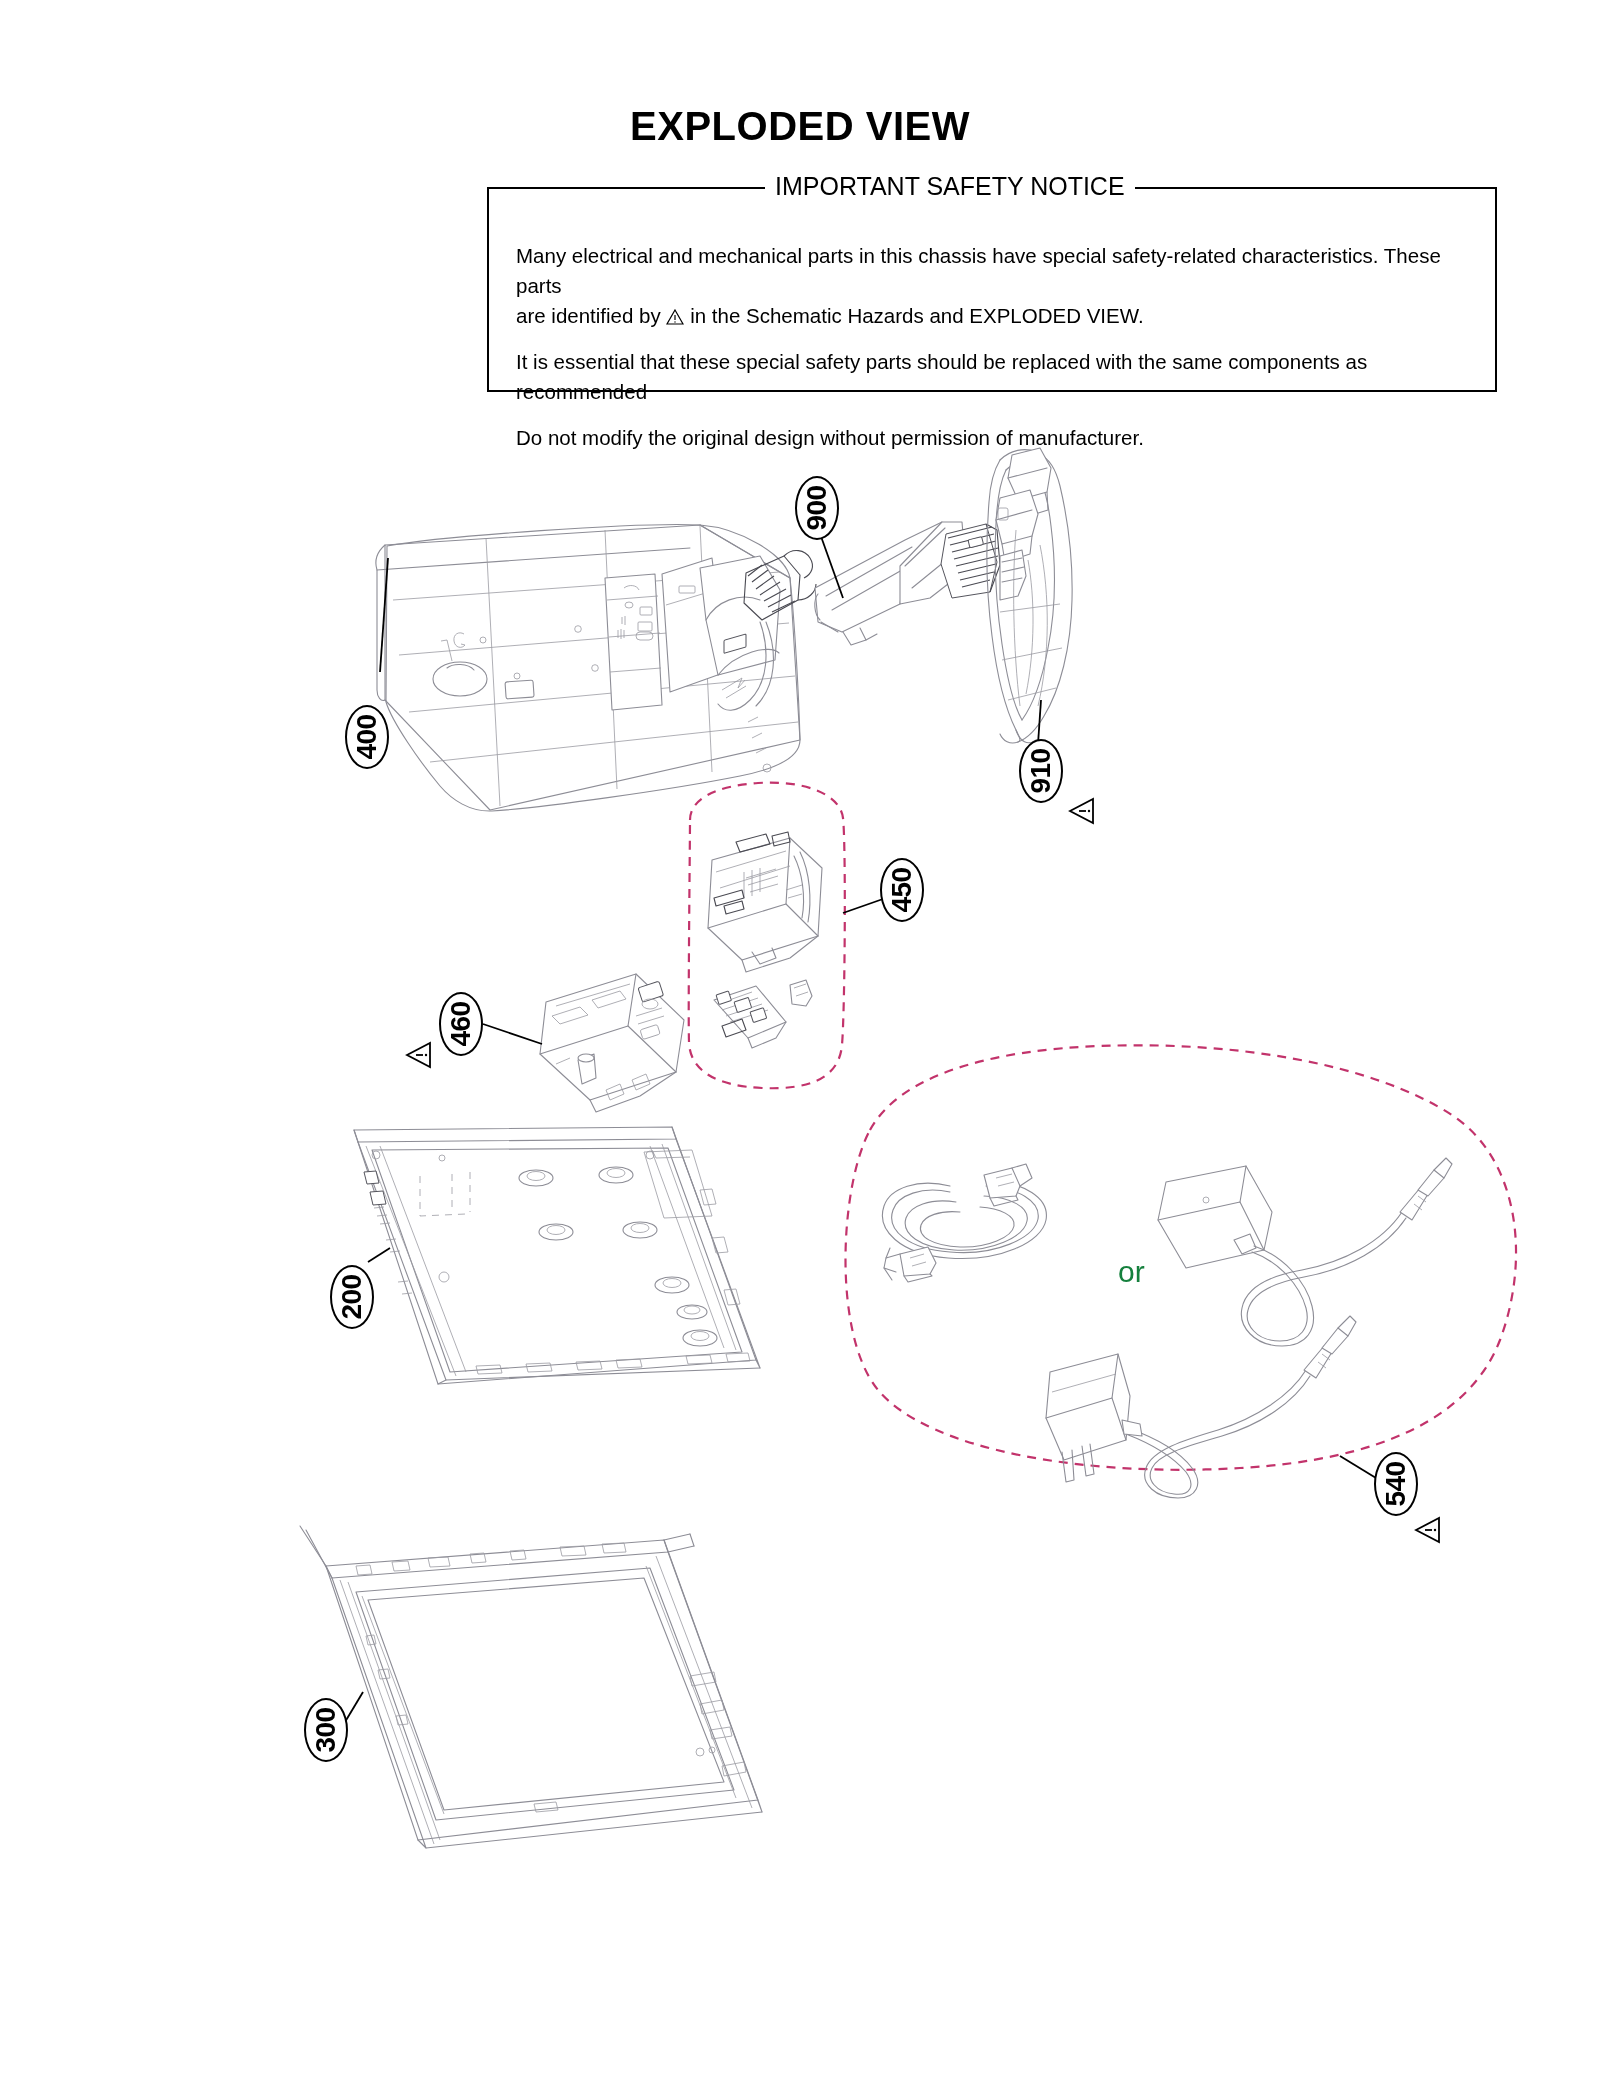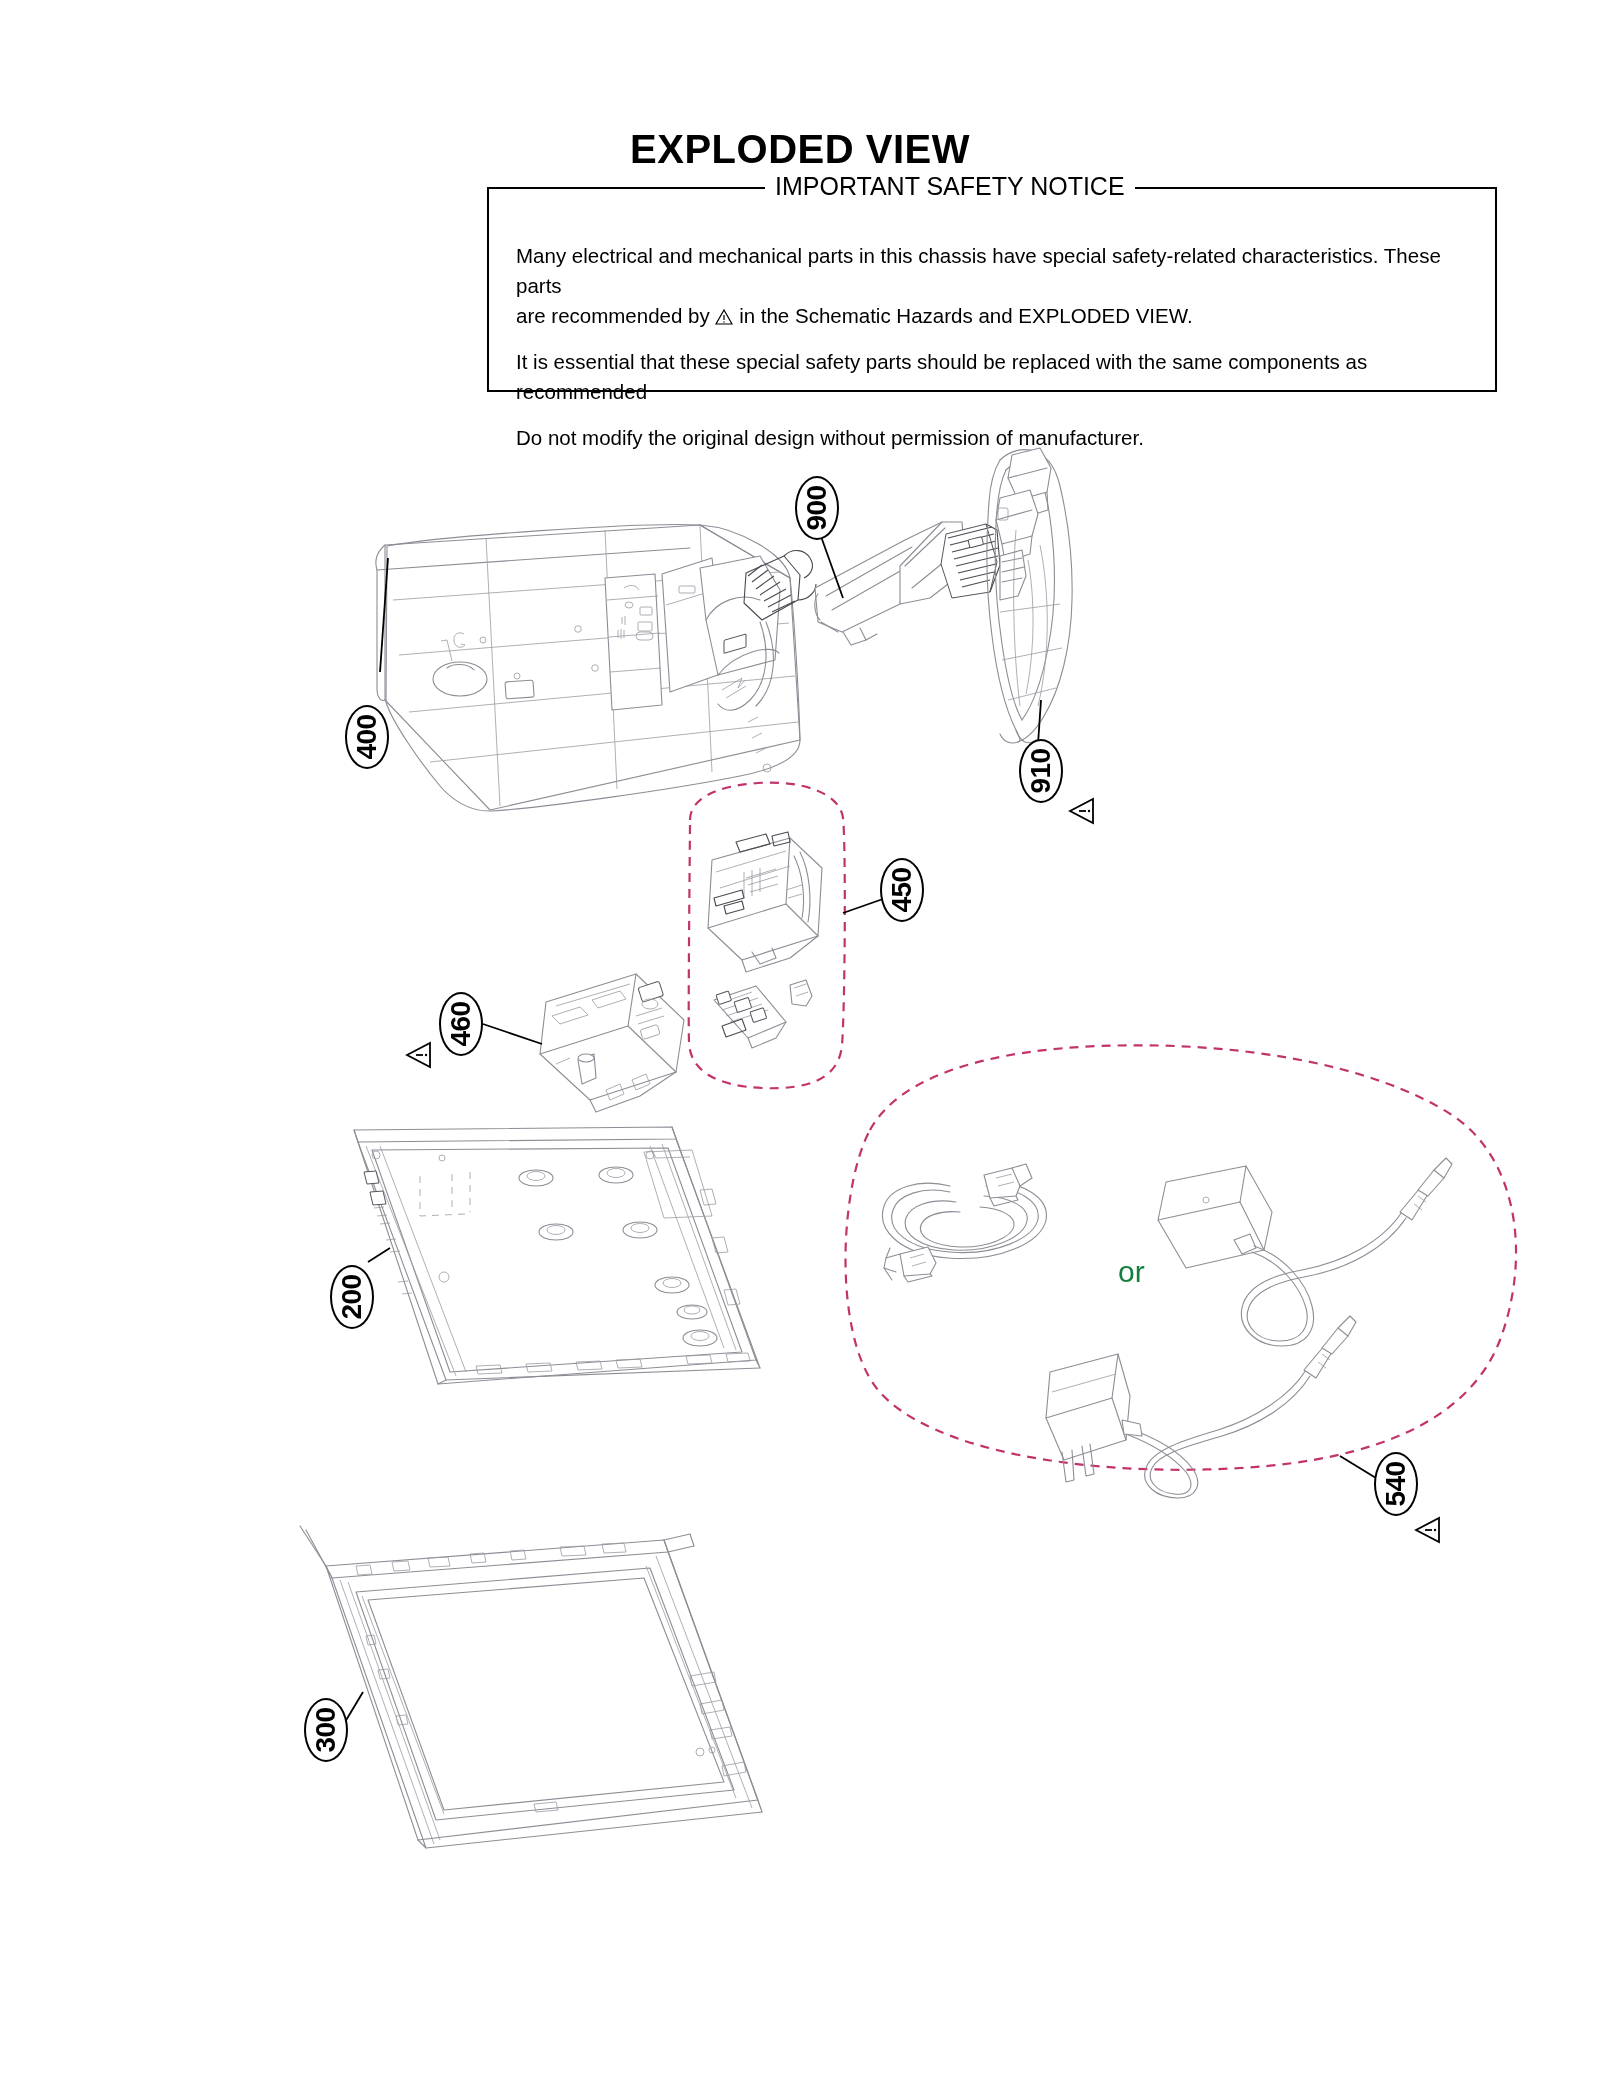--- a/index.html
+++ b/index.html
@@ -23,21 +23,20 @@
   #page-title {
     position: absolute;
     left: 0;
     top: 104px;
     width: 1600px;
     text-align: center;
     font-size: 40px;
     font-weight: bold;
     letter-spacing: 0.5px;
     font-family: "Liberation Sans", sans-serif;
-    margin-top: 23px;
   }
 
   
   #safety-box {
     position: absolute;
     left: 487px;
     top: 187px;
     width: 1010px;
     height: 205px;
     border: 2px solid #000;
@@ -134,21 +133,21 @@
 
 <div id="page">
 
   <div id="page-title">EXPLODED VIEW</div>
 
   <div id="safety-box"></div>
   <div id="safety-legend">IMPORTANT SAFETY NOTICE</div>
   <div id="safety-body">
     <p>
       <span>Many electrical and mechanical parts in this chassis have special safety-related characteristics. These parts</span><br>
-      <span>are recommended by</span>
+      <span>are identified by</span>
       <span class="warn-inline">
         <svg width="18" height="16" viewBox="0 0 18 16">
           <polygon points="9,1 17,15 1,15" fill="none" stroke="#000" stroke-width="1.2"></polygon>
           <line x1="9" y1="6" x2="9" y2="11" stroke="#000" stroke-width="1.2"></line>
           <circle cx="9" cy="13" r="0.7" fill="#000"></circle>
         </svg>
       </span>
       <span>in the Schematic Hazards and EXPLODED VIEW.</span>
     </p>
     <p>

